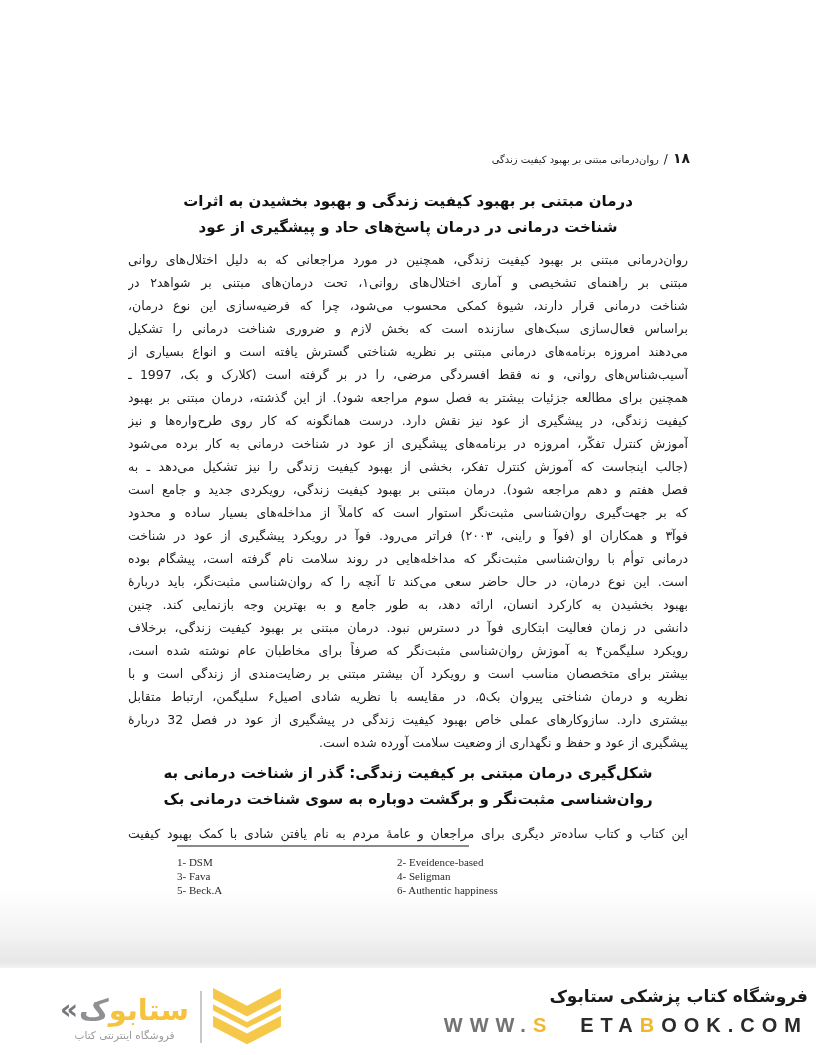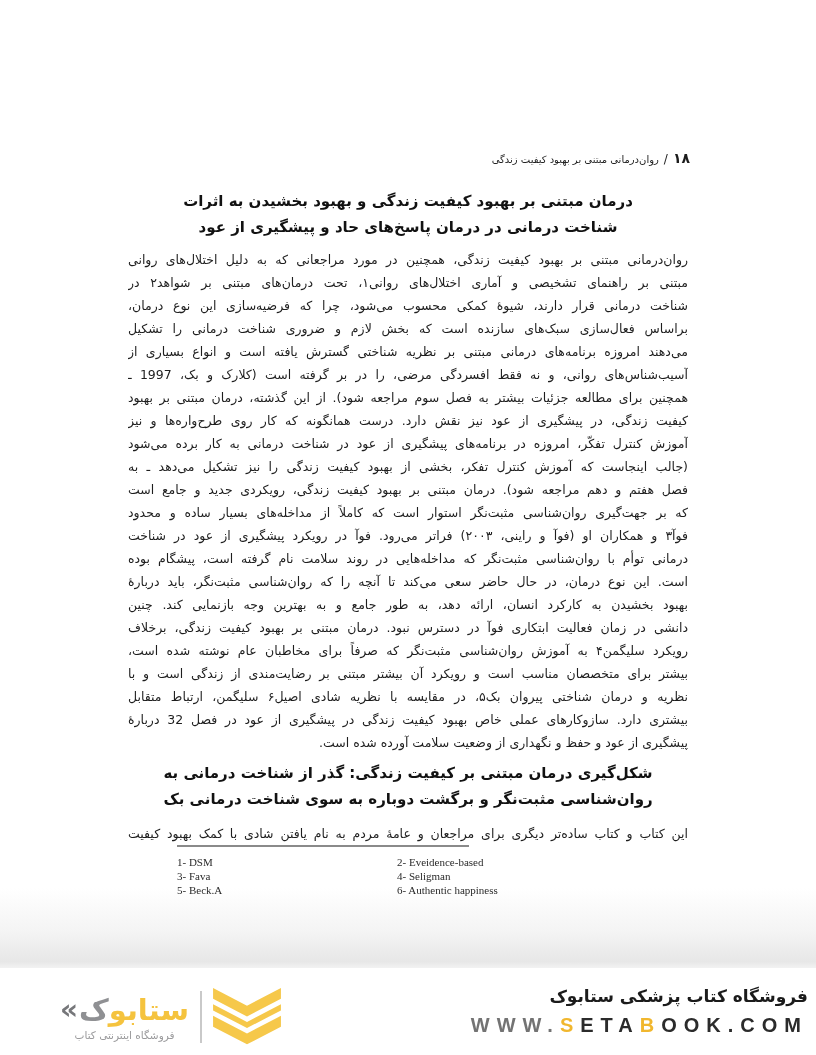--- a/index.html
+++ b/index.html
@@ -154,17 +154,17 @@
       <div class="v-divider"></div>
       <svg class="emblem" width="68" height="57" viewBox="0 0 100 84" xmlns="http://www.w3.org/2000/svg">
         <path fill="#f6c84a" d="M0 0 L50 26 L100 0 L100 16 L50 42 L0 16 Z"></path>
         <path fill="#f6c84a" d="M0 24 L50 50 L100 24 L100 33 L50 59 L0 33 Z"></path>
         <path fill="#f6c84a" d="M0 41 L50 67 L100 41 L100 57 L50 83 L0 57 Z"></path>
       </svg>
     </div>
 
     <div class="footer-right">
       <div class="store-title">فروشگاه کتاب پزشکی ستابوک</div>
-      <div class="website"><span style="color: #737373;">WWW.</span><span style="color: rgb(241, 183, 46);">S</span><span style="color: rgb(43, 43, 43);">ETA</span><span style="color: rgb(241, 183, 46);">B</span><span style="color: rgb(43, 43, 43);">OOK.COM</span></div>
+      <div class="website"><span style="color: #737373;">WWW.</span><span style="color: rgb(241, 183, 46);">S</span><span style="color: rgb(43, 43, 43); margin-left: 27px;">ETA</span><span style="color: rgb(241, 183, 46);">B</span><span style="color: rgb(43, 43, 43);">OOK.COM</span></div>
     </div>
 
   </div>
 </div>
 
 </body></html>

